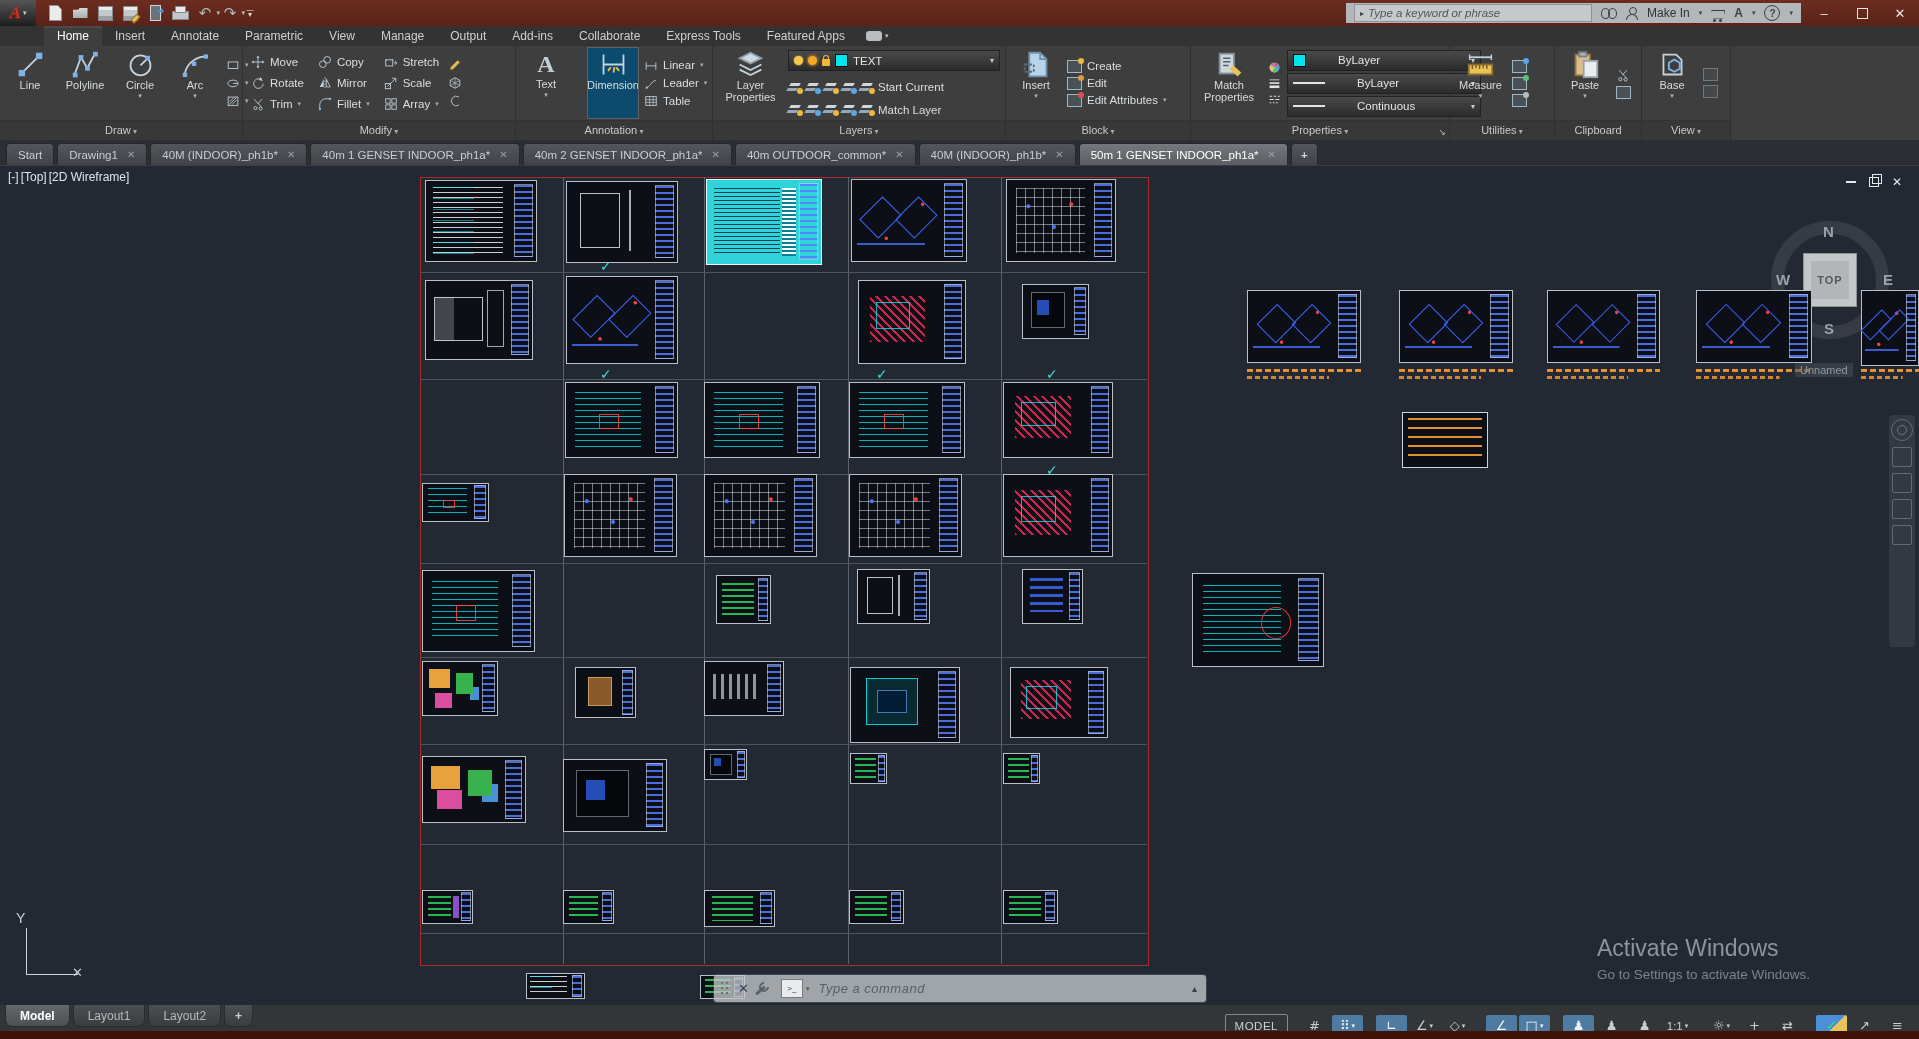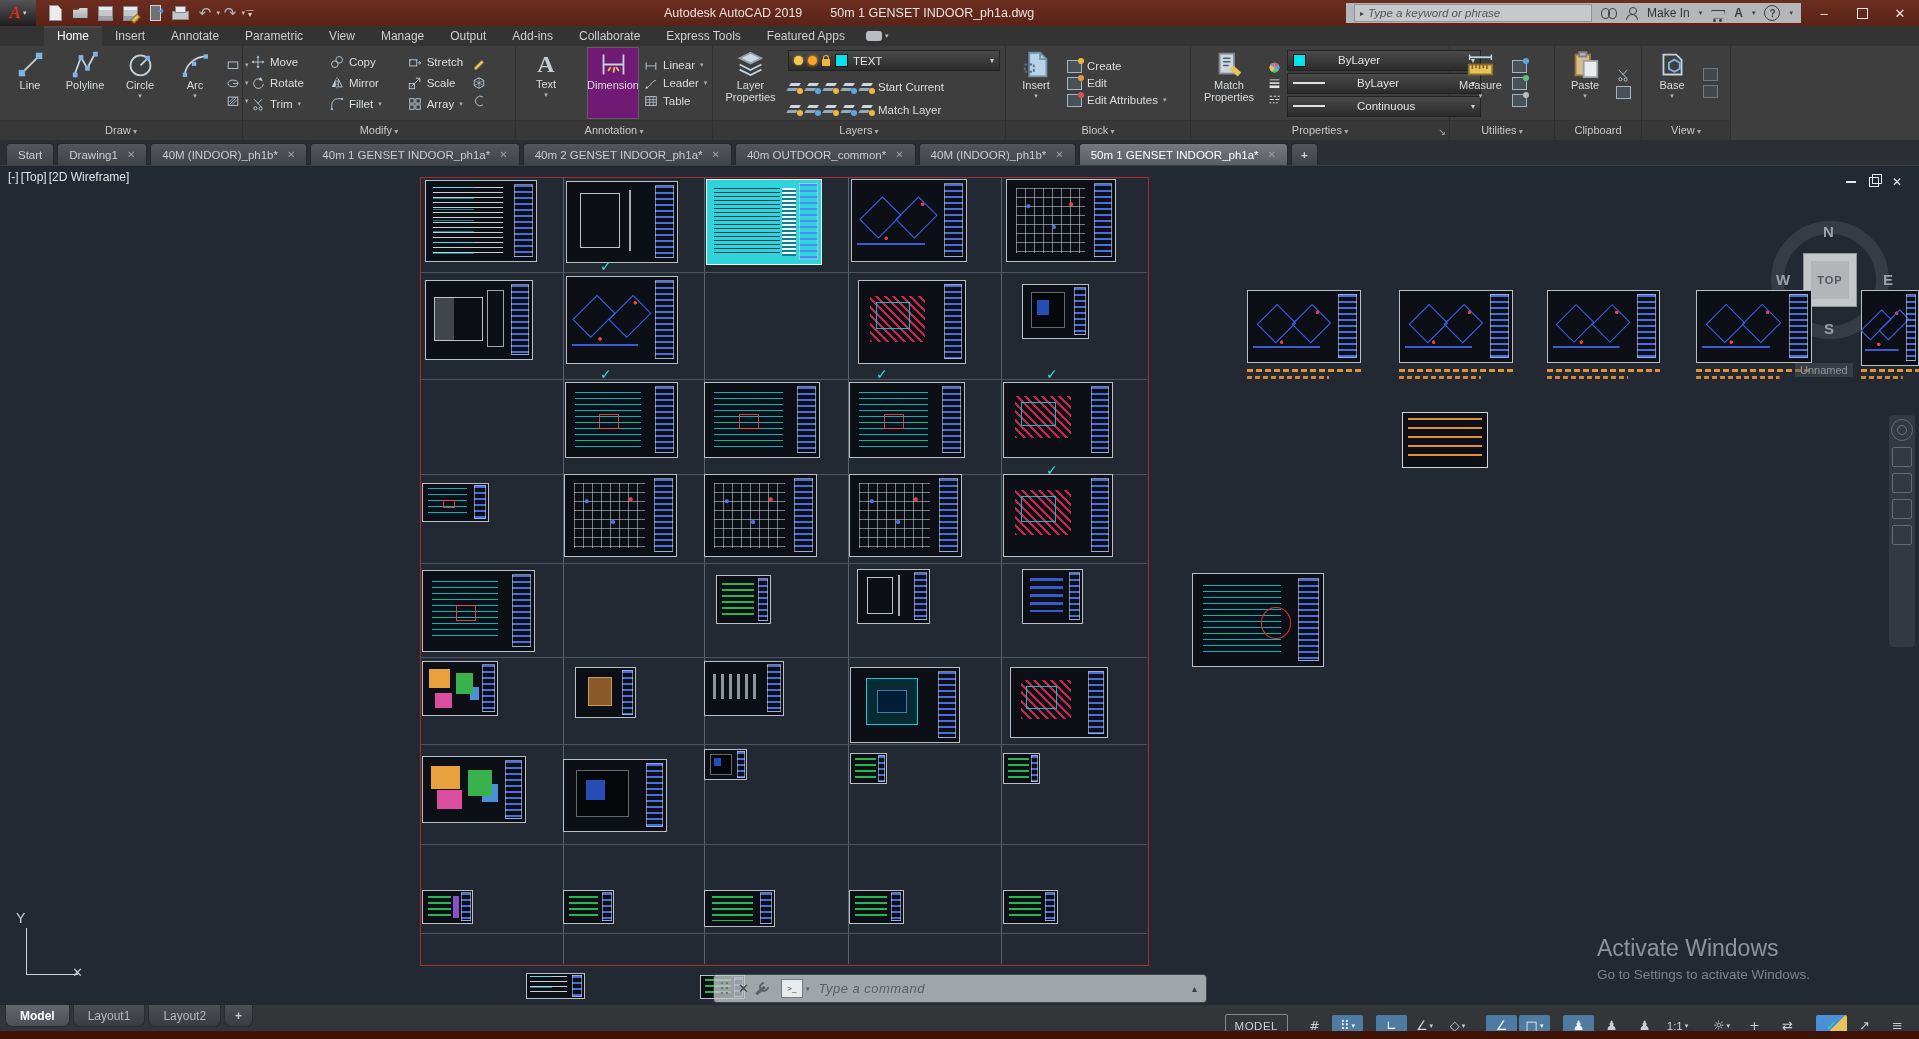--- a/index.html
+++ b/index.html
@@ -77,23 +77,23 @@
   .pbody{flex:1;display:flex;align-items:stretch;padding:2px 5px;gap:5px;}
   .plabel{height:19px;line-height:19px;text-align:center;color:#c9c9c9;font-size:11px;background:#383838;
     border-top:1px solid #333;white-space:nowrap;padding:0 4px;}
   .plabel::after{content:" ▾";font-size:8px;color:#aaa;}
   .plabel.nocaret::after{content:"";}
   .bigbtn{display:flex;flex-direction:column;align-items:center;justify-content:flex-start;
     padding:2px 4px;color:#d8dcdf;font-size:11px;gap:1px;min-width:42px;}
   .bigbtn svg{width:29px;height:29px;color:#c3d3de;flex:0 0 auto;}
   .bigbtn .cap{text-align:center;line-height:11.5px;white-space:pre-line;}
   .bigbtn .dd{font-size:7px;color:#b5b5b5;line-height:6px;}
-  .bigbtn.hl{background:#701a75;outline:1px solid #606060;margin-left:12px;}
+  .bigbtn.hl{background:#0c4a6e;outline:1px solid #606060;margin-left:12px;}
   .bigA{font:bold 24px "Liberation Serif",serif;color:#c3cdd4;line-height:28px;}
-  .toolgrid{display:grid;grid-template-rows:repeat(3,21px);grid-auto-flow:column;align-content:center;column-gap:20px;}
+  .toolgrid{display:grid;grid-template-rows:repeat(3,21px);grid-auto-flow:column;align-content:center;column-gap:8px;}
   .tool{display:flex;align-items:center;gap:5px;padding:0 3px;font-size:11.5px;color:#dadee1;white-space:nowrap;}
   .tool svg{width:14px;height:14px;color:#bfd0dc;flex:0 0 auto;}
   .tool .dd{font-size:7px;color:#aaa;}
   .sidecol{display:flex;flex-direction:column;justify-content:center;gap:4px;}
   .sidecol .tool{padding:0 1px;}
   .combo{height:19px;background:linear-gradient(#4a4a4a,#2b2b2b);border:1px solid #222;
     display:flex;align-items:center;padding:0 5px;gap:5px;color:#e3e3e3;font-size:11.5px;}
   .combo .dd{margin-left:auto;font-size:8px;color:#ccc;}
   .swatch{width:11px;height:11px;background:#00e5ee;border:1px solid #0c0c0c;flex:0 0 auto;}
   .lns{width:32px;height:2px;background:#dfe3e6;flex:0 0 auto;}
@@ -441,24 +441,20 @@
       <span class="qi qi-saveas"></span>
       <span class="qi qi-web"></span>
       <span class="qi qi-plot"></span>
       <span class="qi qi-undo">↶<span class="dd gly">▾</span></span>
       <span class="qi qi-redo">↷<span class="dd gly">▾</span></span>
       <span class="qmenu gly">
         <span>—</span>
         <span>▾</span>
       </span>
     </div>
-  <div class="ttl">
-    <span>Autodesk AutoCAD 2019</span>
-    <span>50m 1 GENSET INDOOR_ph1a.dwg</span>
-  </div>
   <div class="tb-right">
     <div class="tband">
       <div class="search">
         <span class="arr gly">▸</span>
         <span>Type a keyword or phrase</span>
       </div>
       <span class="binoc"></span>
       <span class="person"></span>
       <span class="signin">Make In</span>
       <span class="ddk gly">▾</span>

